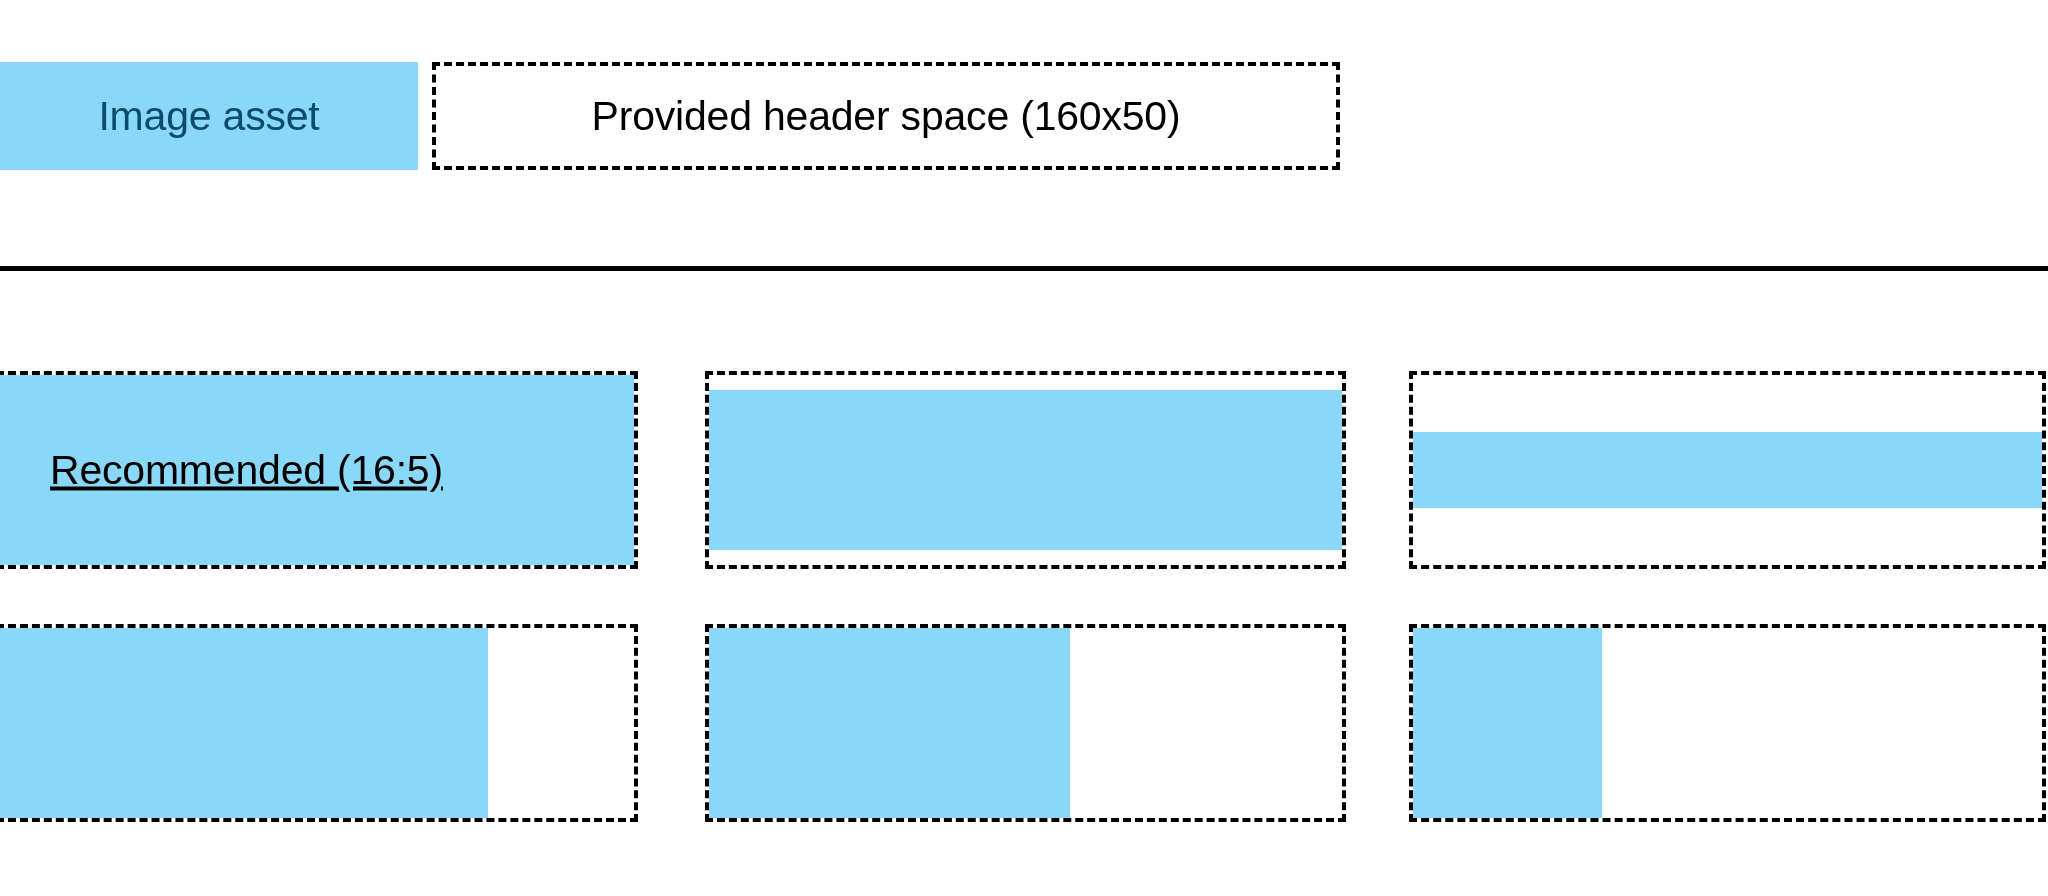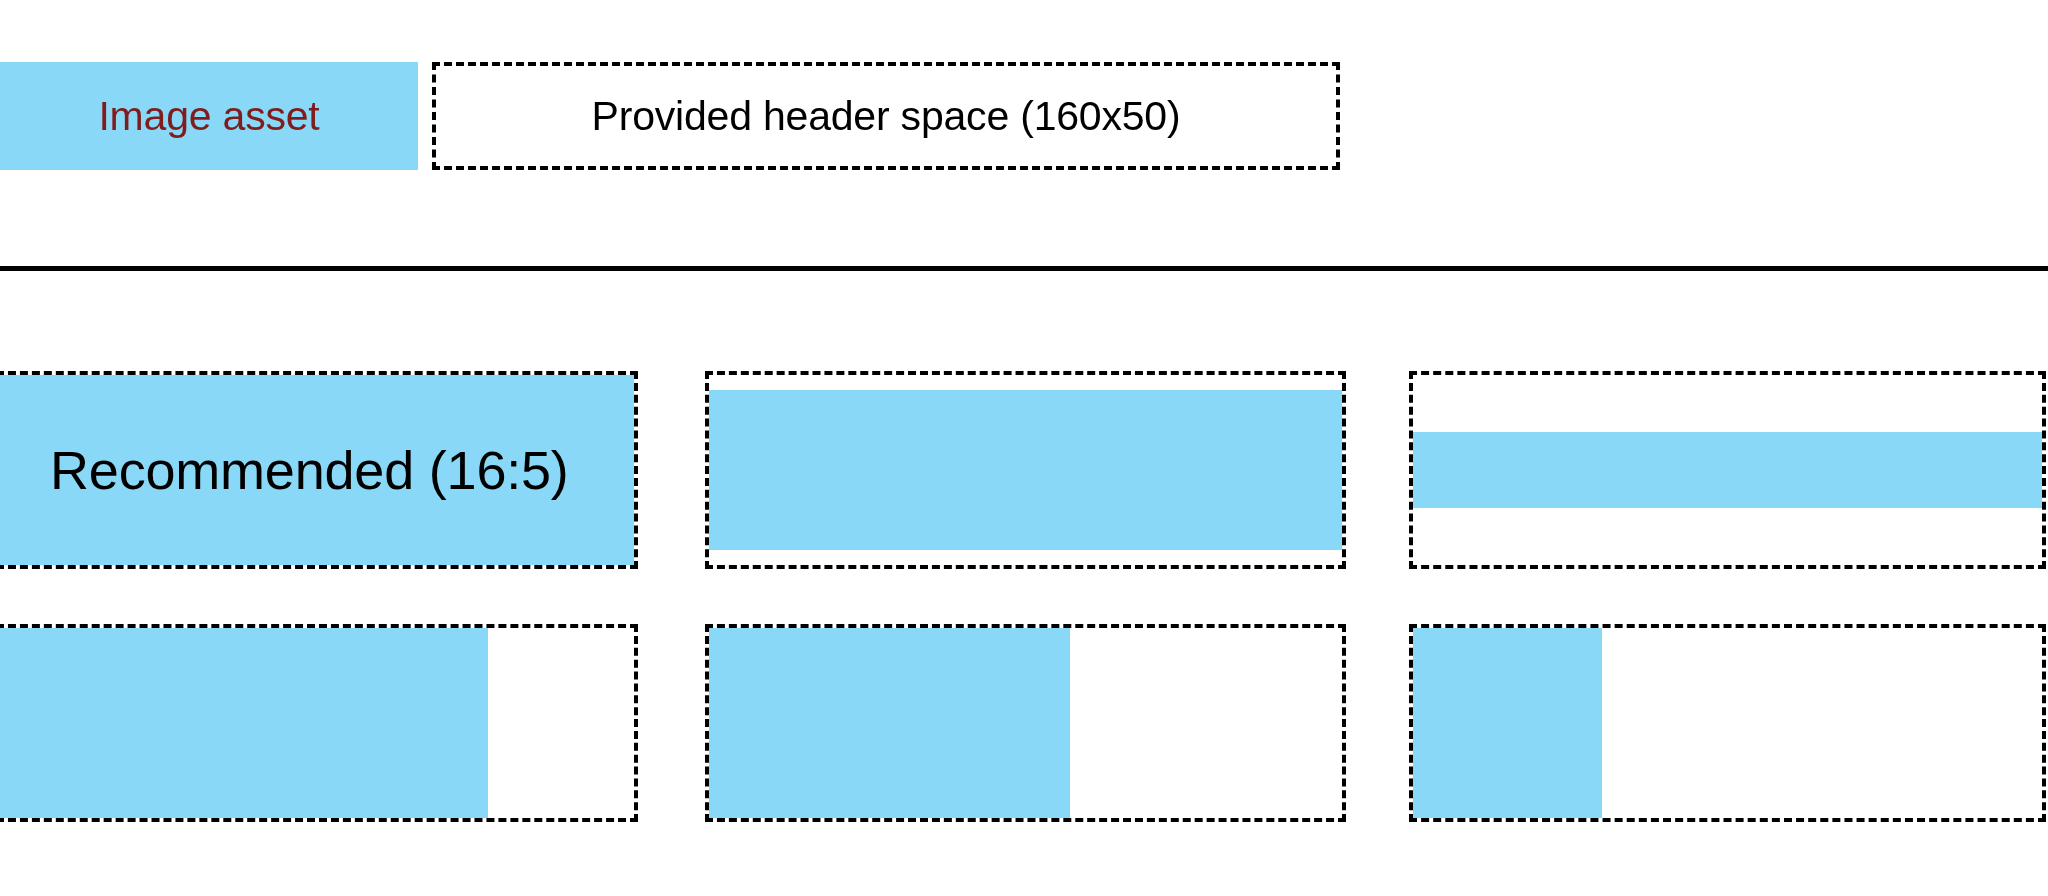--- a/index.html
+++ b/index.html
@@ -30,21 +30,21 @@
   .swatch {
     background: #8AD8F8;
     display: flex;
     align-items: center;
     justify-content: center;
   }
   .swatch-label {
     font-size: 41px;
     line-height: 1;
     letter-spacing: -0.2px;
-    color: #7f1d1d;
+    color: #0c4a6e;
     white-space: nowrap;
   }
 
   .dashbox {
     border: 4px dashed #000000;
     background: transparent;
     display: flex;
     align-items: center;
     justify-content: center;
     position: absolute;
@@ -75,26 +75,27 @@
   }
   .ratio-fill {
     position: absolute;
     background: #8AD8F8;
   }
   .ratio-text {
     position: absolute;
     left: 50px;
     top: 50%;
     transform: translateY(-50%);
-    font-size: 54px;
+    font-size: 41px;
     line-height: 1;
     letter-spacing: -0.2px;
     color: #000;
     white-space: nowrap;
     z-index: 3;
+    text-decoration: underline;
   }
 </style>
 </head>
 <body>
 
 <div class="canvas">
 
   <div class="abs swatch" style="left:0px; top:62px; width:418px; height:108px;">
     <span class="swatch-label">Image asset</span>
   </div>

